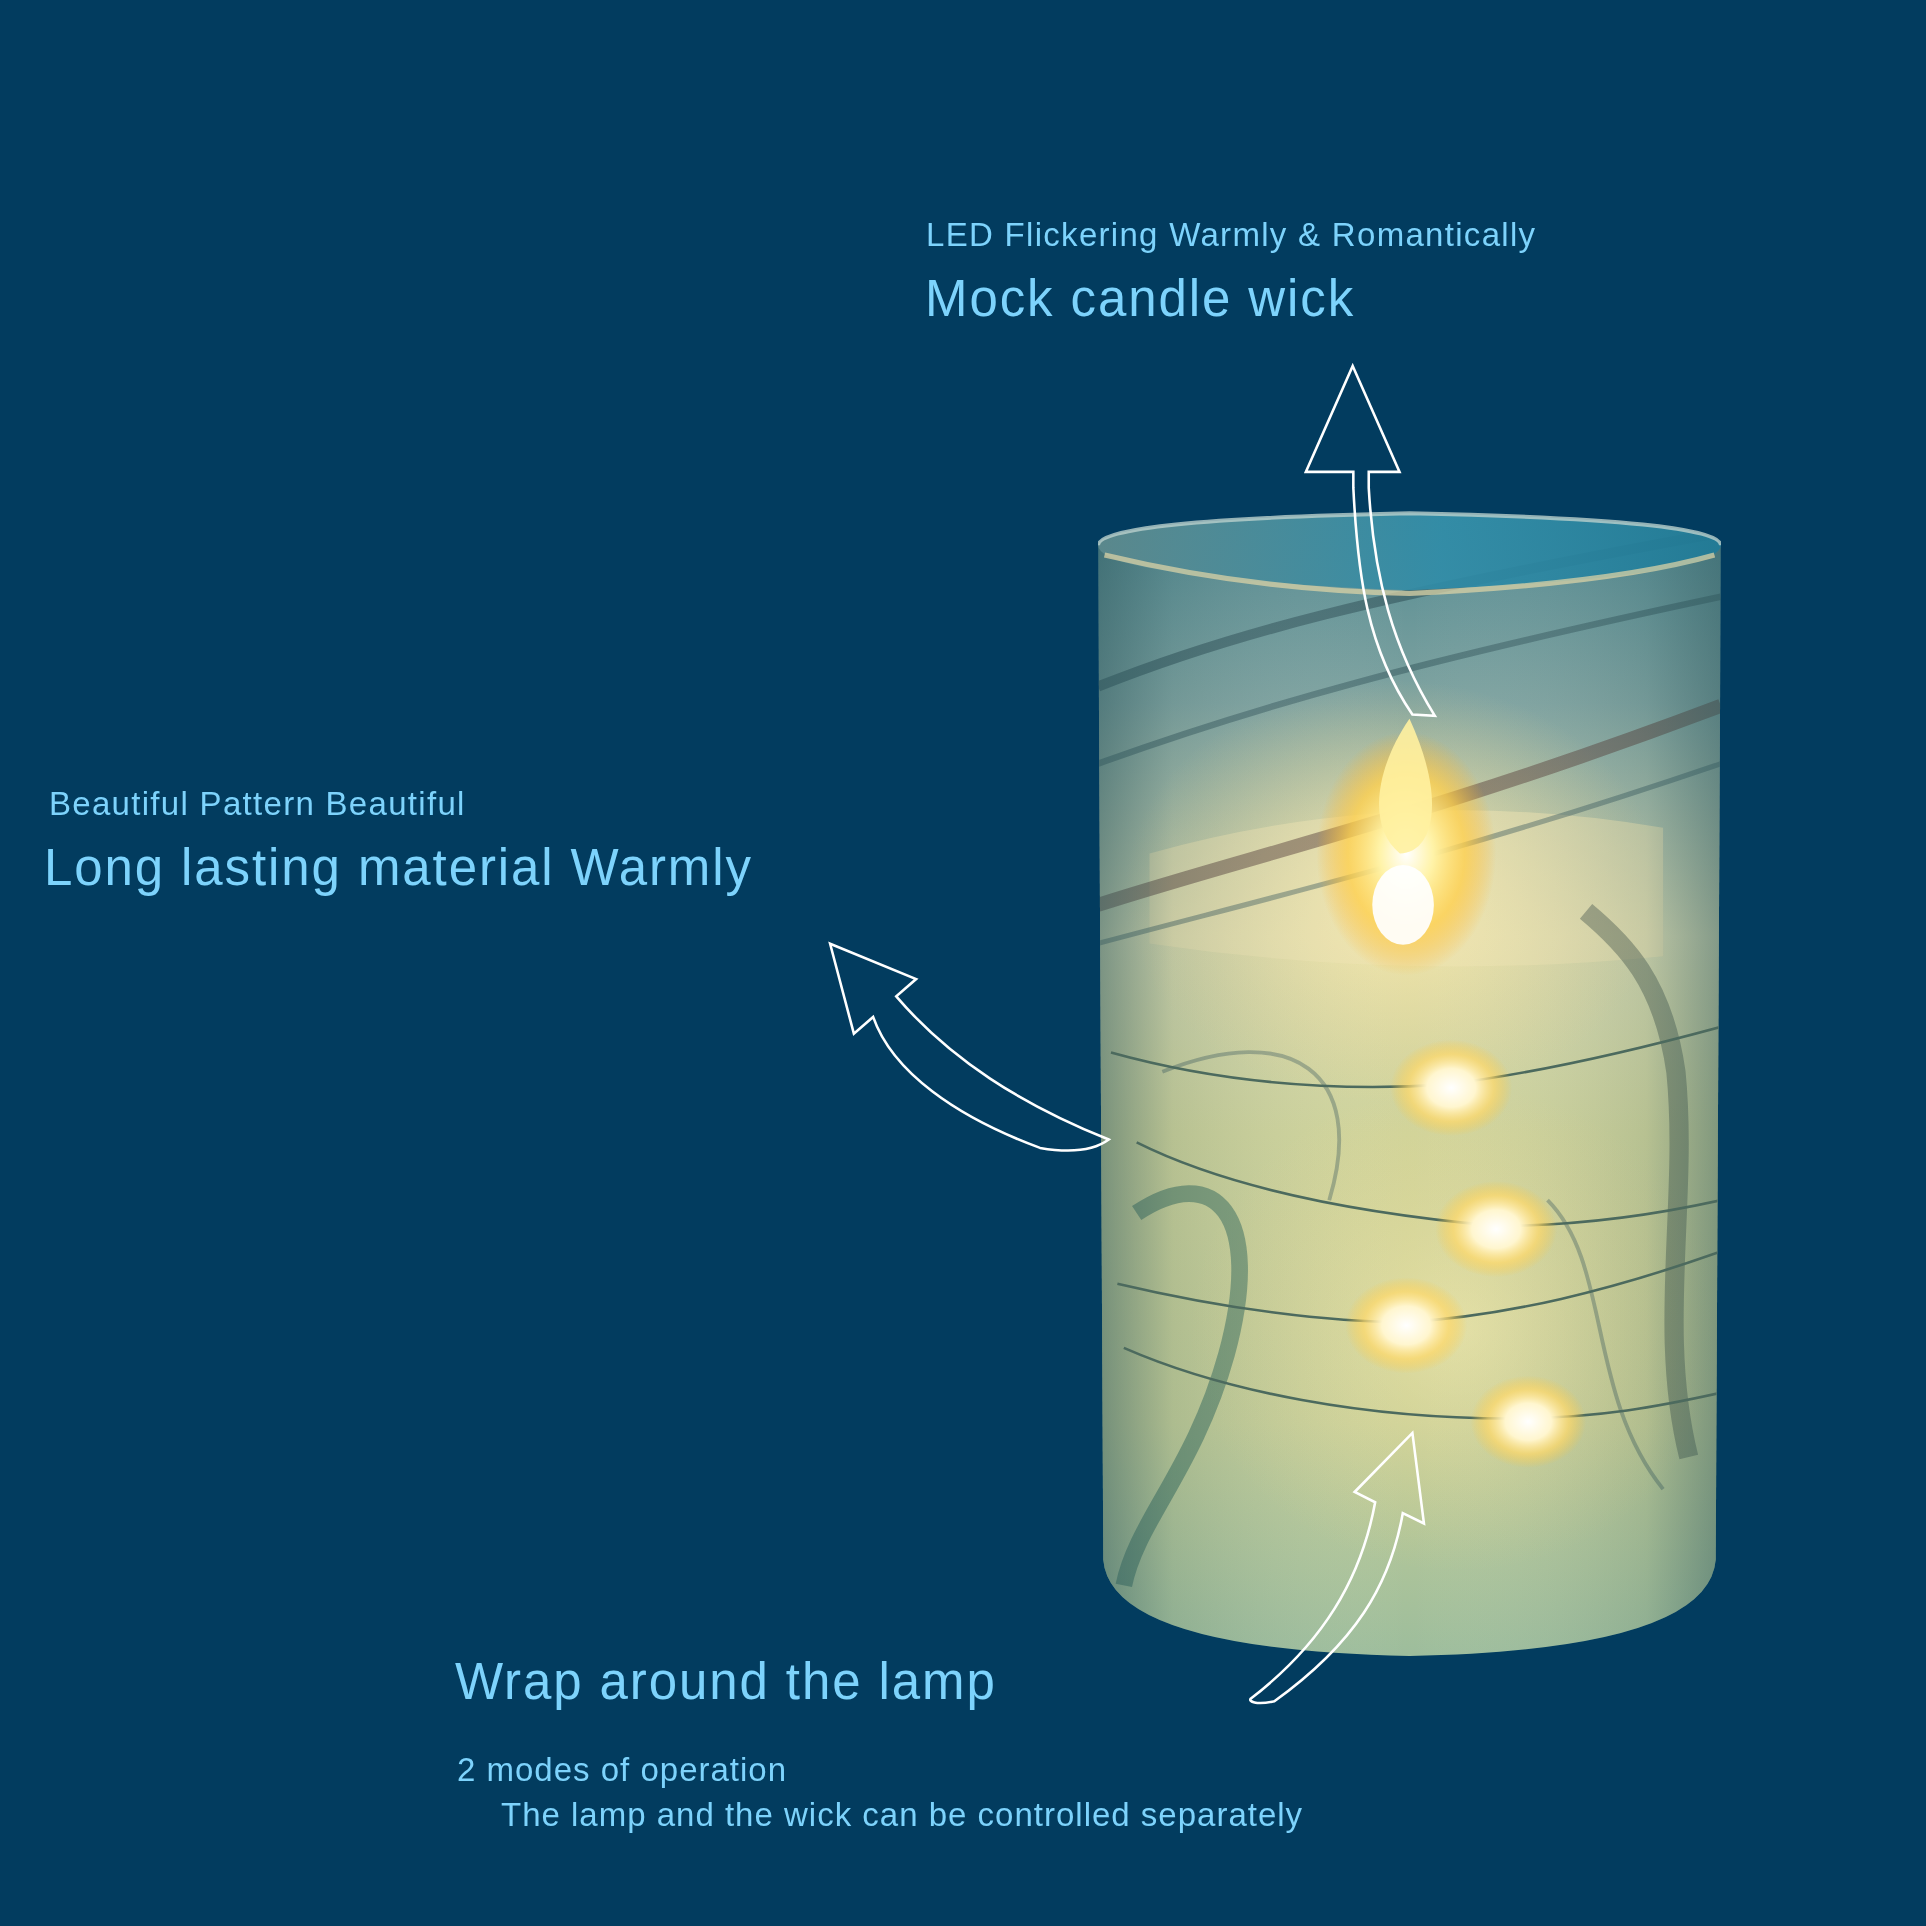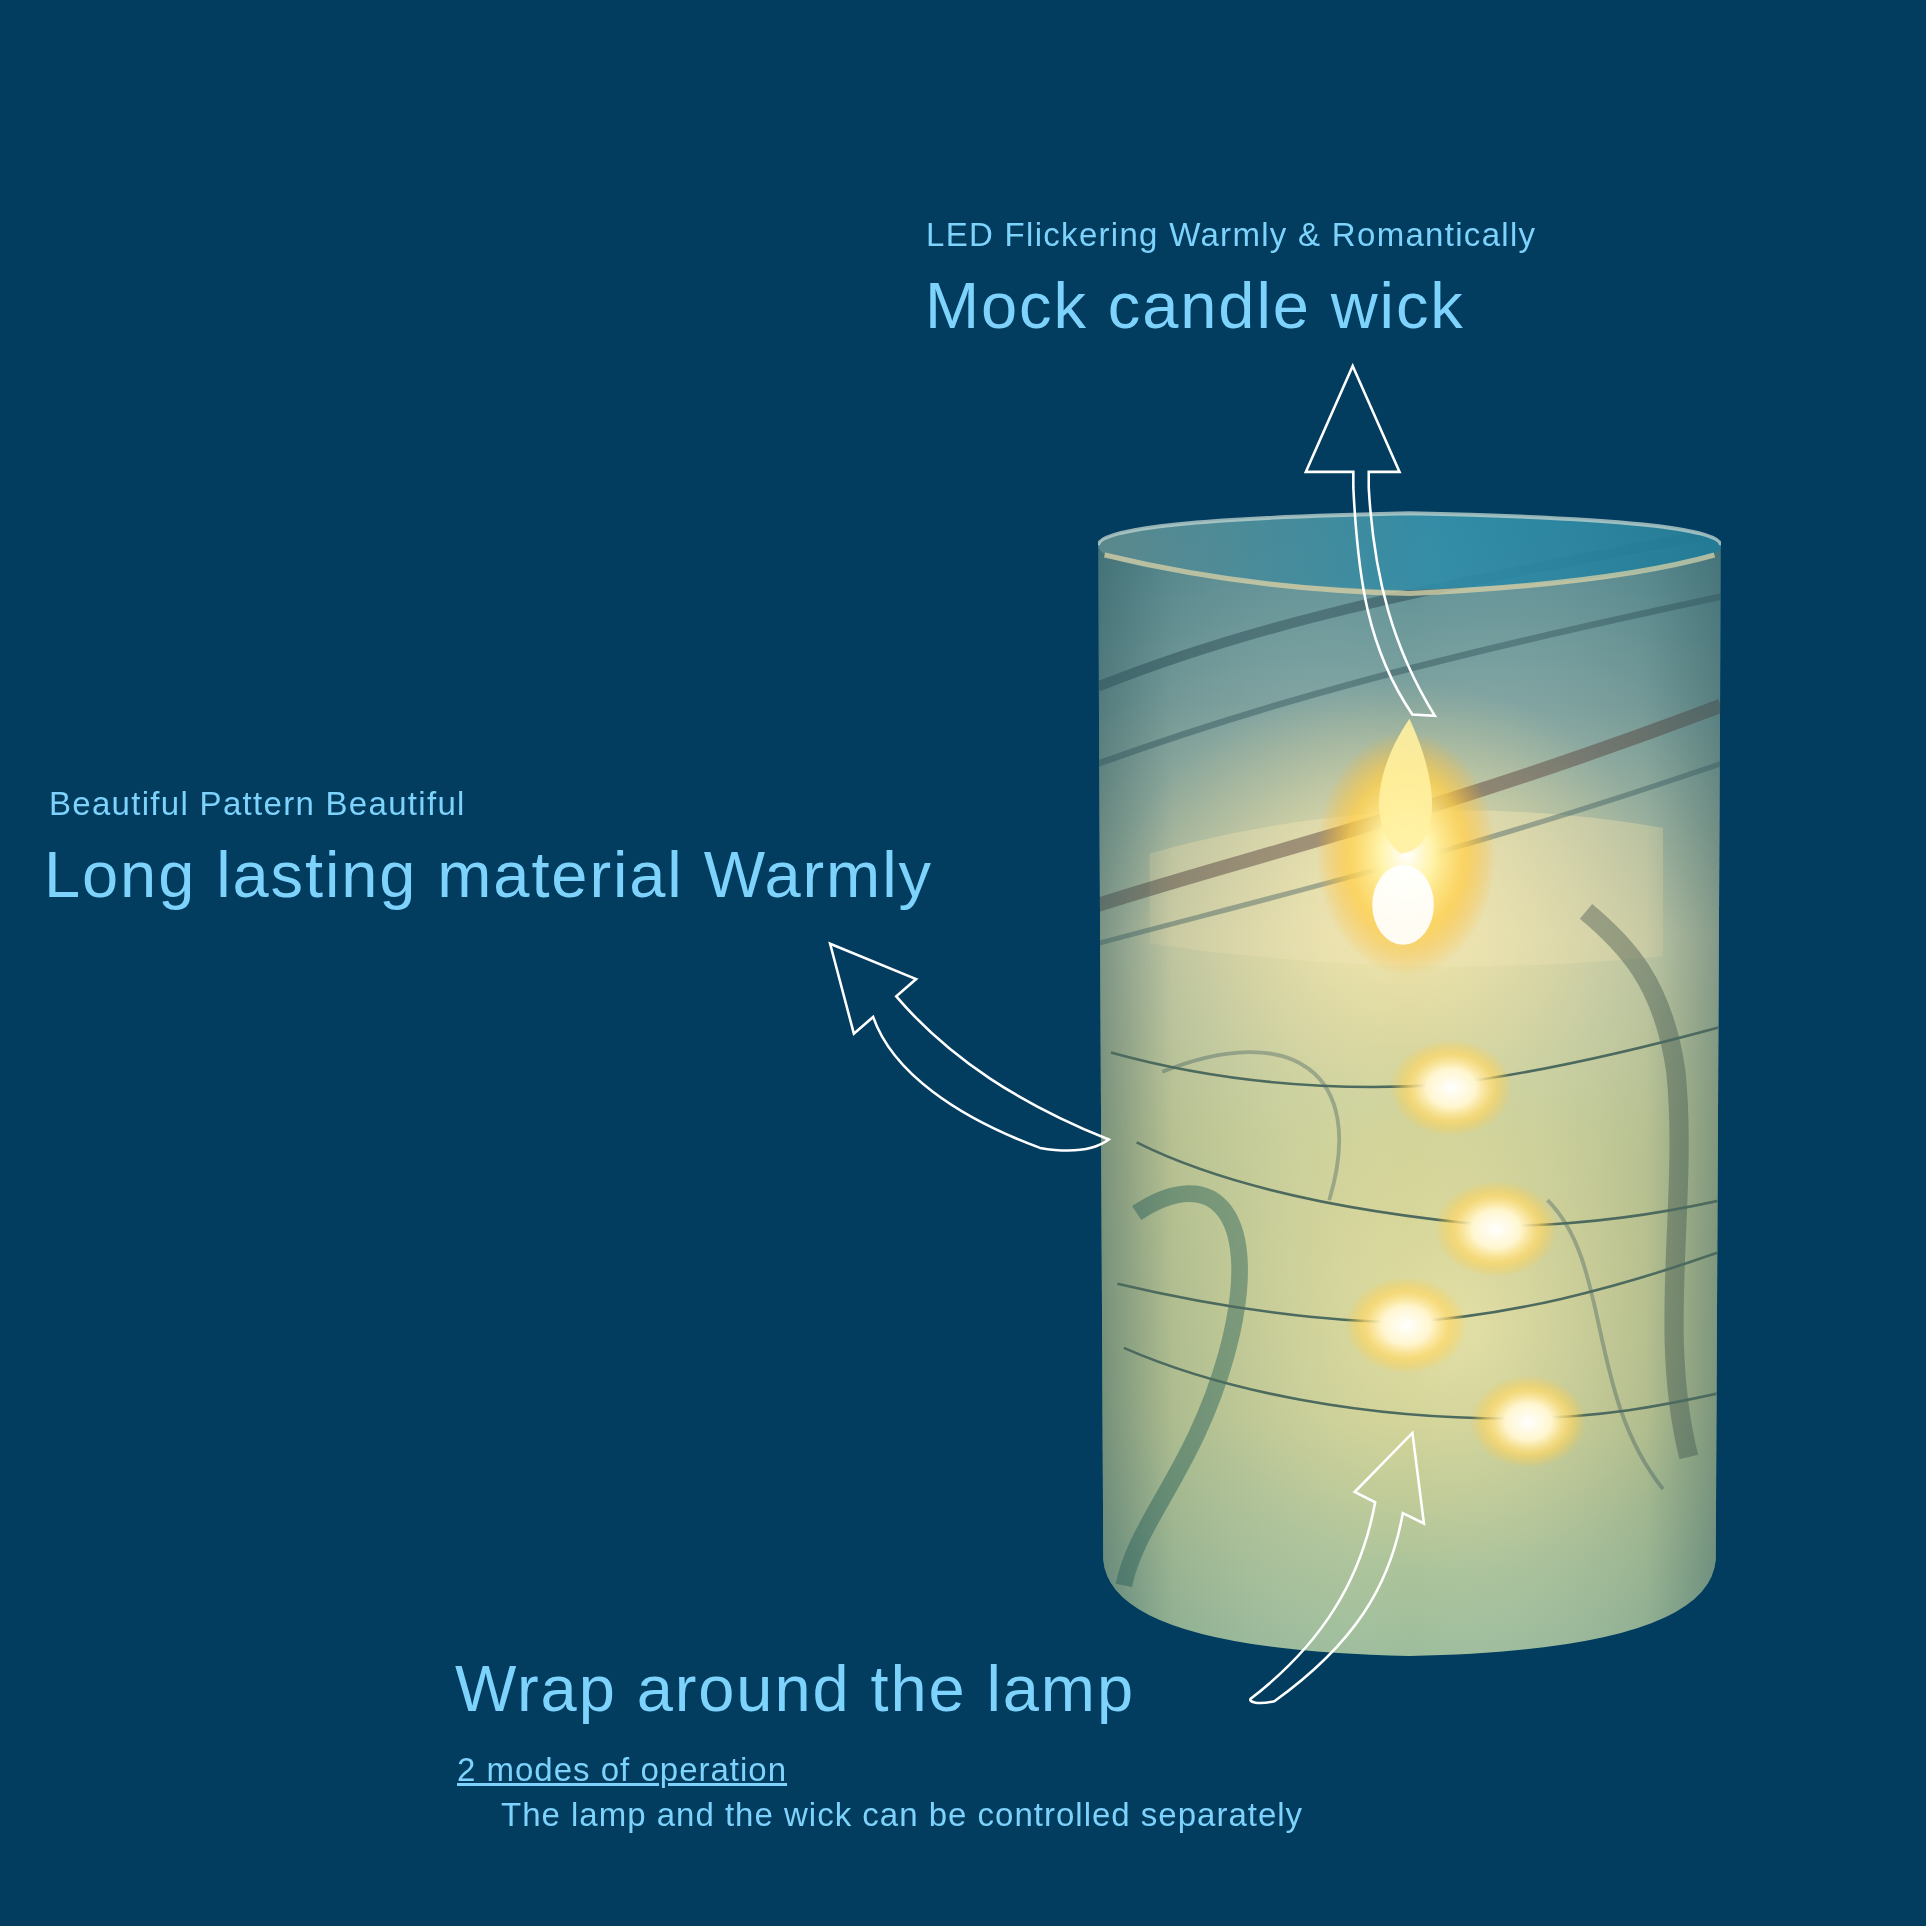--- a/index.html
+++ b/index.html
@@ -20,21 +20,21 @@
       white-space: nowrap;
       line-height: 1;
       color: #7dd3fc;
       text-align: right;
     }
     .sub {
       font-size: 33px;
       letter-spacing: 1.3px;
     }
     .headline {
-      font-size: 65px;
+      font-size: 51px;
       letter-spacing: 1.9px;
     }
     .body-line {
       font-size: 33px;
       letter-spacing: 1px;
     }
 
     
     .candle {
       position: absolute;
@@ -60,21 +60,21 @@
 </head>
 <body>
 
 <div class="text sub" style="left:926px; top:218px;">LED Flickering Warmly &amp; Romantically</div>
 <div class="text headline" style="left:925px; top:273px;">Mock candle wick</div>
 
 <div class="text sub" style="left:49px; top:787px;">Beautiful Pattern Beautiful</div>
 <div class="text headline" style="left:44px; top:842px;">Long lasting material Warmly</div>
 
 <div class="text headline" style="left:455px; top:1656px;">Wrap around the lamp</div>
-<div class="text body-line" style="left:457px; top:1753px;text-decoration:underline;">2 modes of operation</div>
+<div class="text body-line" style="left:457px; top:1753px;">2 modes of operation</div>
 <div class="text body-line" style="left:457px; top:1798px;margin-left:44px;">The lamp and the wick can be controlled separately</div>
 
 <div class="candle">
   <svg viewBox="0 0 970 1810" xmlns="http://www.w3.org/2000/svg">
     <defs>
       <linearGradient id="glassBody" x1="0" y1="0" x2="0" y2="1">
         <stop offset="0" stop-color="#4d8790"></stop>
         <stop offset="0.18" stop-color="#7fa3a0"></stop>
         <stop offset="0.38" stop-color="#d5d8b0"></stop>
         <stop offset="0.55" stop-color="#cfd39a"></stop>

